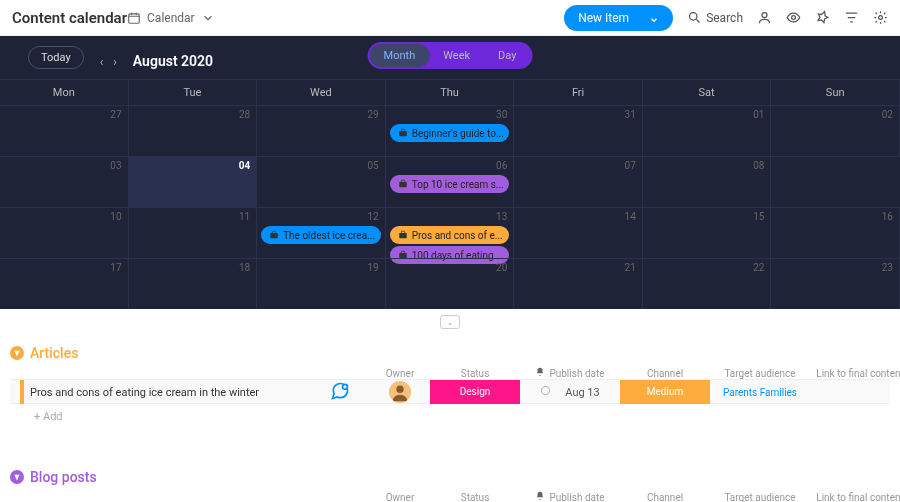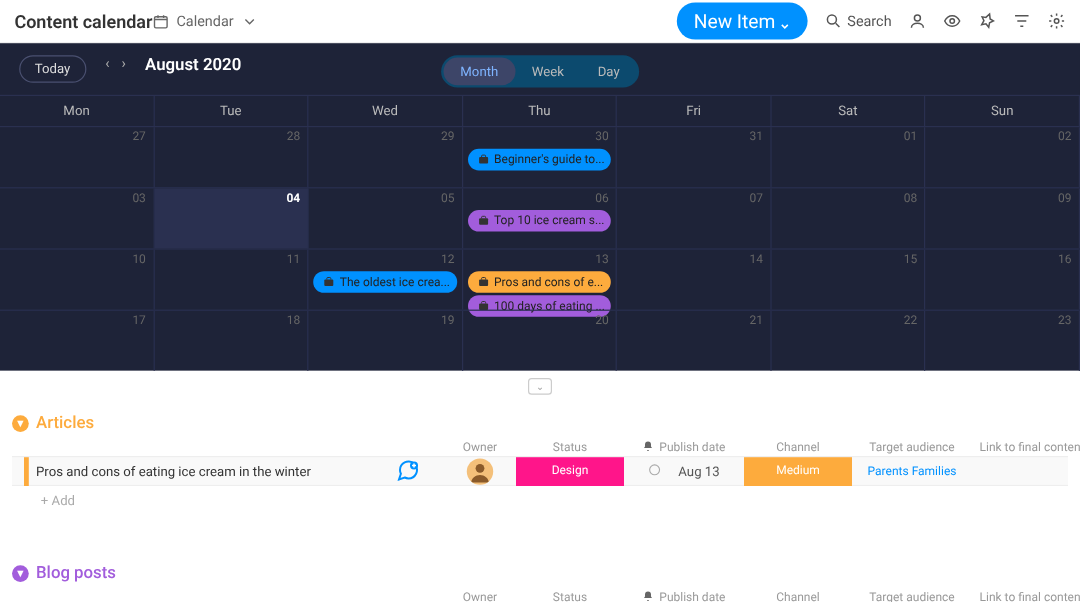--- a/index.html
+++ b/index.html
@@ -2,32 +2,32 @@
 <html><head>
 <meta charset="utf-8">
 <style>
 *{box-sizing:border-box;margin:0;padding:0;font-family:-apple-system,BlinkMacSystemFont,"Segoe UI",Roboto,sans-serif}
 body{background:#fff;font-size:12px;color:#333;width:900px;overflow:hidden}
 .topbar{display:flex;align-items:center;padding:6px 12px;background:#fff;border-bottom:1px solid #eee;height:36px}
 .title{font-size:15px;font-weight:600;margin-right:0}
 .view-sel{display:flex;align-items:center;gap:6px;color:#666;font-size:12px;cursor:pointer}
 .view-sel svg{width:14px;height:14px}
 .sp{flex:1}
-.newbtn{background:#0091ff;color:#fff;border:none;border-radius:20px;padding:6px 14px;font-size:16px;display:flex;align-items:flex-end;gap:3px;cursor:pointer}
+.newbtn{background:#0091ff;color:#fff;border:none;border-radius:20px;padding:6px 14px;font-size:12px;display:flex;align-items:flex-end;gap:20px;cursor:pointer}
 .newbtn svg{width:10px;height:10px}
 .tool{display:flex;align-items:center;gap:14px;margin-left:14px;color:#555}
 .tool .itm{display:flex;align-items:flex-end;gap:4px;cursor:pointer}
 .tool svg{width:15px;height:15px}
 .calwrap{background:#1e2338;color:#ccc}
-.calhead{display:flex;align-items:flex-start;padding:10px 16px}
+.calhead{display:flex;align-items:flex-end;padding:10px 28px}
 .todaybtn{background:transparent;border:1px solid #4a5070;color:#ddd;border-radius:16px;padding:4px 12px;font-size:11px;cursor:pointer}
 .nav{display:flex;gap:10px;margin:0 16px;color:#aaa}
 .nav span{cursor:pointer}
 .monthlabel{font-size:14px;font-weight:600;color:#fff}
-.range{margin-left:auto;margin-right:auto;position:absolute;left:50%;transform:translateX(-50%);display:flex;background:#0c4a6e;border-radius:20px;padding:2px}
+.range{margin-left:auto;margin-right:auto;position:absolute;left:50%;transform:translateX(-50%);display:flex;background:#6d28d9;border-radius:20px;padding:2px}
 .range span{padding:5px 14px;font-size:11px;color:#bbb;cursor:pointer;border-radius:18px}
 .range span.act{background:#3d4568;color:#7fb4ff}
 .dayrow{display:grid;grid-template-columns:repeat(7,1fr);border-top:1px solid #2a3050}
 .dayrow div{text-align:center;padding:6px 0;font-size:11px;color:#bbb;border-right:1px solid #2a3050}
 .wk{display:grid;grid-template-columns:repeat(7,1fr);border-top:1px solid #2a3050;height:51px;position:relative}
 .cell{border-right:1px solid #2a3050;position:relative;padding:3px 16px;font-size:10px;color:#666;text-align:right}
 .cell.hl{background:#2a3050}
 .cell .dnum{position:absolute;top:3px;right:6px}
 .cell.today .dnum{color:#fff;font-weight:700}
 .ev{position:absolute;left:4px;right:4px;top:18px;height:18px;border-radius:10px;display:flex;align-items:center;padding:0 8px;font-size:10px;color:#222;overflow:hidden;white-space:nowrap;gap:4px;cursor:pointer}
@@ -193,23 +193,20 @@
             </span>
             <span>Top 10 ice cream s...</span>
           </div>
         </div>
         <div class="cell">
           <span class="dnum">07</span>
         </div>
         <div class="cell">
           <span class="dnum">08</span>
         </div>
-        <div class="cell">
-          <span class="dnum">09</span>
-        </div>
       </div>
       <div class="wk">
         <div class="cell">
           <span class="dnum">10</span>
         </div>
         <div class="cell">
           <span class="dnum">11</span>
         </div>
         <div class="cell">
           <span class="dnum">12</span>

